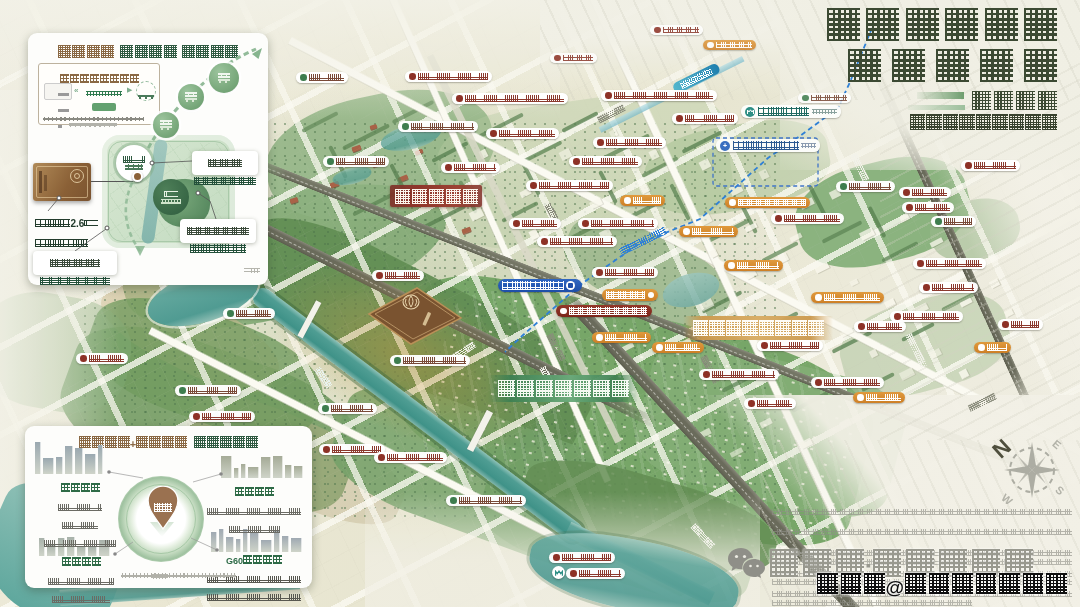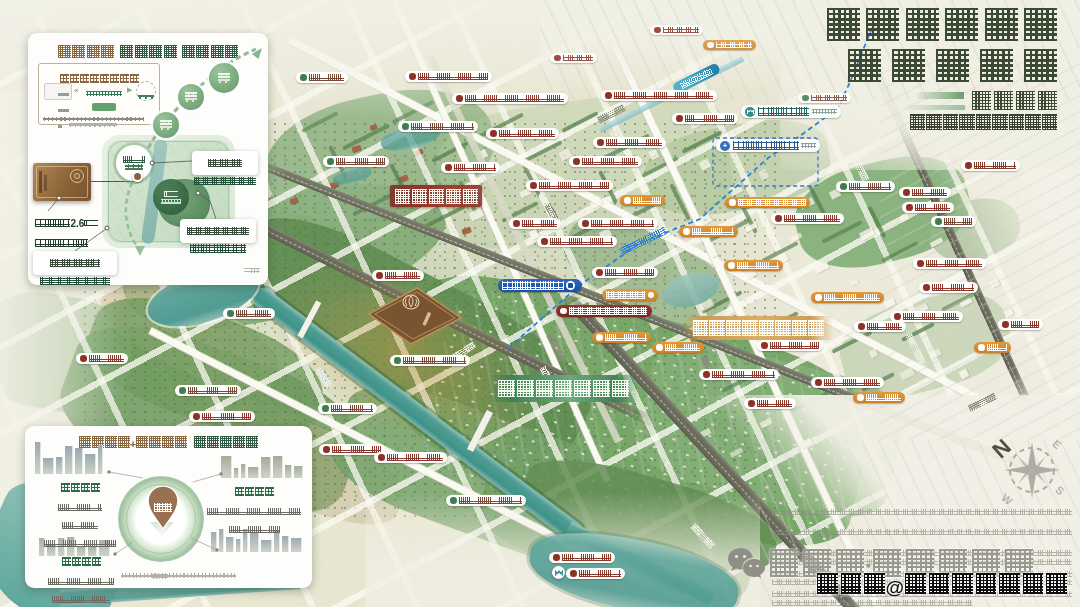--- a/index.html
+++ b/index.html
@@ -713,20 +713,26 @@
           <i></i>
           <i></i>
           <i></i>
         </span><div style="margin-top:2px"><b class="tx" style="font-size:7px;width:94.6px;color:#6b6b64;"></b></div><div><b class="tx" style="font-size:7px;width:51.0px;color:#6b6b64;"></b></div></div>
       <div style="position:absolute;left:4px;top:126px;width:104px;text-align:center;line-height:1.12"><span class="zh" style="font-size:9px;color:#2e6b47;gap:1px;">
           <i></i>
           <i></i>
           <i></i>
           <i></i>
         </span><div style="margin-top:2px"><b class="tx" style="font-size:7px;width:65.5px;color:#6b6b64;"></b></div><div><b class="tx" style="font-size:7px;width:58.2px;color:#6b6b64;"></b></div></div>
+      <div style="position:absolute;left:176px;top:124px;width:106px;text-align:center;line-height:1.12"><span style="font-family:'Liberation Sans';font-weight:bold;color:#2e6b47;font-size:9px">G60</span><span class="zh" style="font-size:9px;color:#2e6b47;gap:1px;">
+          <i></i>
+          <i></i>
+          <i></i>
+          <i></i>
+        </span><div style="margin-top:2px"><b class="tx" style="font-size:7px;width:94.6px;color:#585850;"></b></div><div><b class="tx" style="font-size:7px;width:94.6px;color:#585850;"></b></div></div>
       <svg style="position:absolute;left:0;top:0" width="282" height="163" fill="none">
         <path d="M84 46 L118 52" stroke="#999" stroke-width=".7"></path>
         <circle cx="84" cy="46" r="1.8" fill="#888"></circle>
         <path d="M196 48 L168 56" stroke="#999" stroke-width=".7"></path>
         <circle cx="196" cy="48" r="1.8" fill="#888"></circle>
         <path d="M90 128 L108 116" stroke="#999" stroke-width=".7"></path>
         <circle cx="90" cy="128" r="1.8" fill="#888"></circle>
         <path d="M192 124 L166 112" stroke="#999" stroke-width=".7"></path>
         <circle cx="192" cy="124" r="1.8" fill="#888"></circle>
       </svg>

